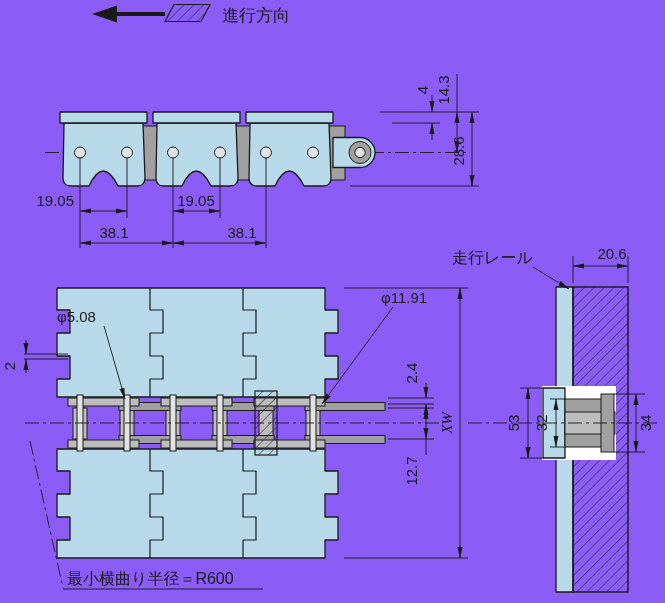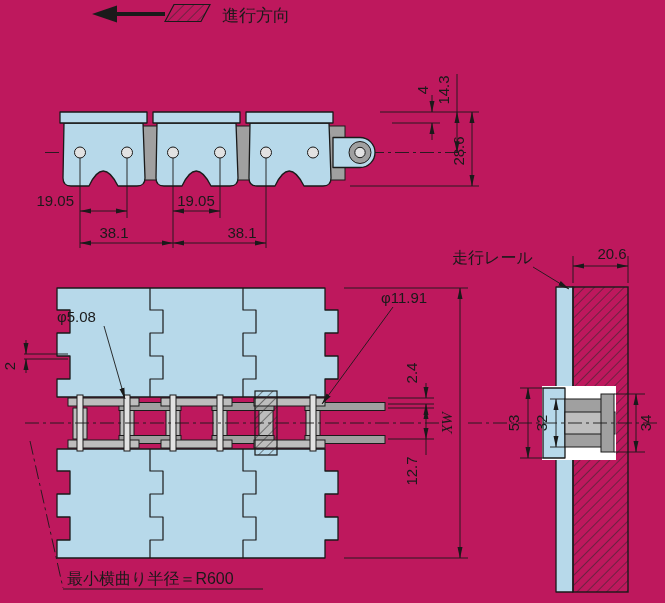--- a/index.html
+++ b/index.html
@@ -1,16 +1,16 @@
 <!DOCTYPE html>
 <html style="--plate: #b7d9ea; --metal: #bdbdbd; --metal_dark: #a0a0a0; --ink: #1a1a1a;"><head>
 <meta charset="utf-8">
 <style>
   html,body{margin:0;padding:0;background:#fff;}
-  .stage{width:665px;height:603px;position:relative;background:#be185d;overflow:hidden;}
+  .stage{width:665px;height:603px;position:relative;background:#8b5cf6;overflow:hidden;}
   svg{display:block;}
   .plate{fill:var(--plate,#b7d9ea);stroke:var(--ink,#1a1a1a);stroke-width:1.3;stroke-linejoin:round;}
   .metal{fill:var(--metal,#bdbdbd);stroke:var(--ink,#1a1a1a);stroke-width:1;}
   .metal2{fill:var(--metal_dark,#a0a0a0);stroke:var(--ink,#1a1a1a);stroke-width:1;}
   .pinfill{fill:#e2e2e2;stroke:var(--ink,#1a1a1a);stroke-width:1;}
   .thin{fill:none;stroke:var(--ink,#1a1a1a);stroke-width:0.9;}
   .center{fill:none;stroke:var(--ink,#1a1a1a);stroke-width:0.9;stroke-dasharray:14 4 3 4;}
   .edge{fill:none;stroke:var(--ink,#1a1a1a);stroke-width:1.2;stroke-linejoin:round;}
   .dimtext{font-family:"Liberation Sans",sans-serif;font-size:15px;fill:var(--ink,#1a1a1a);}
   .jptext{font-family:"Liberation Sans",sans-serif;font-size:16px;fill:var(--ink,#1a1a1a);}

